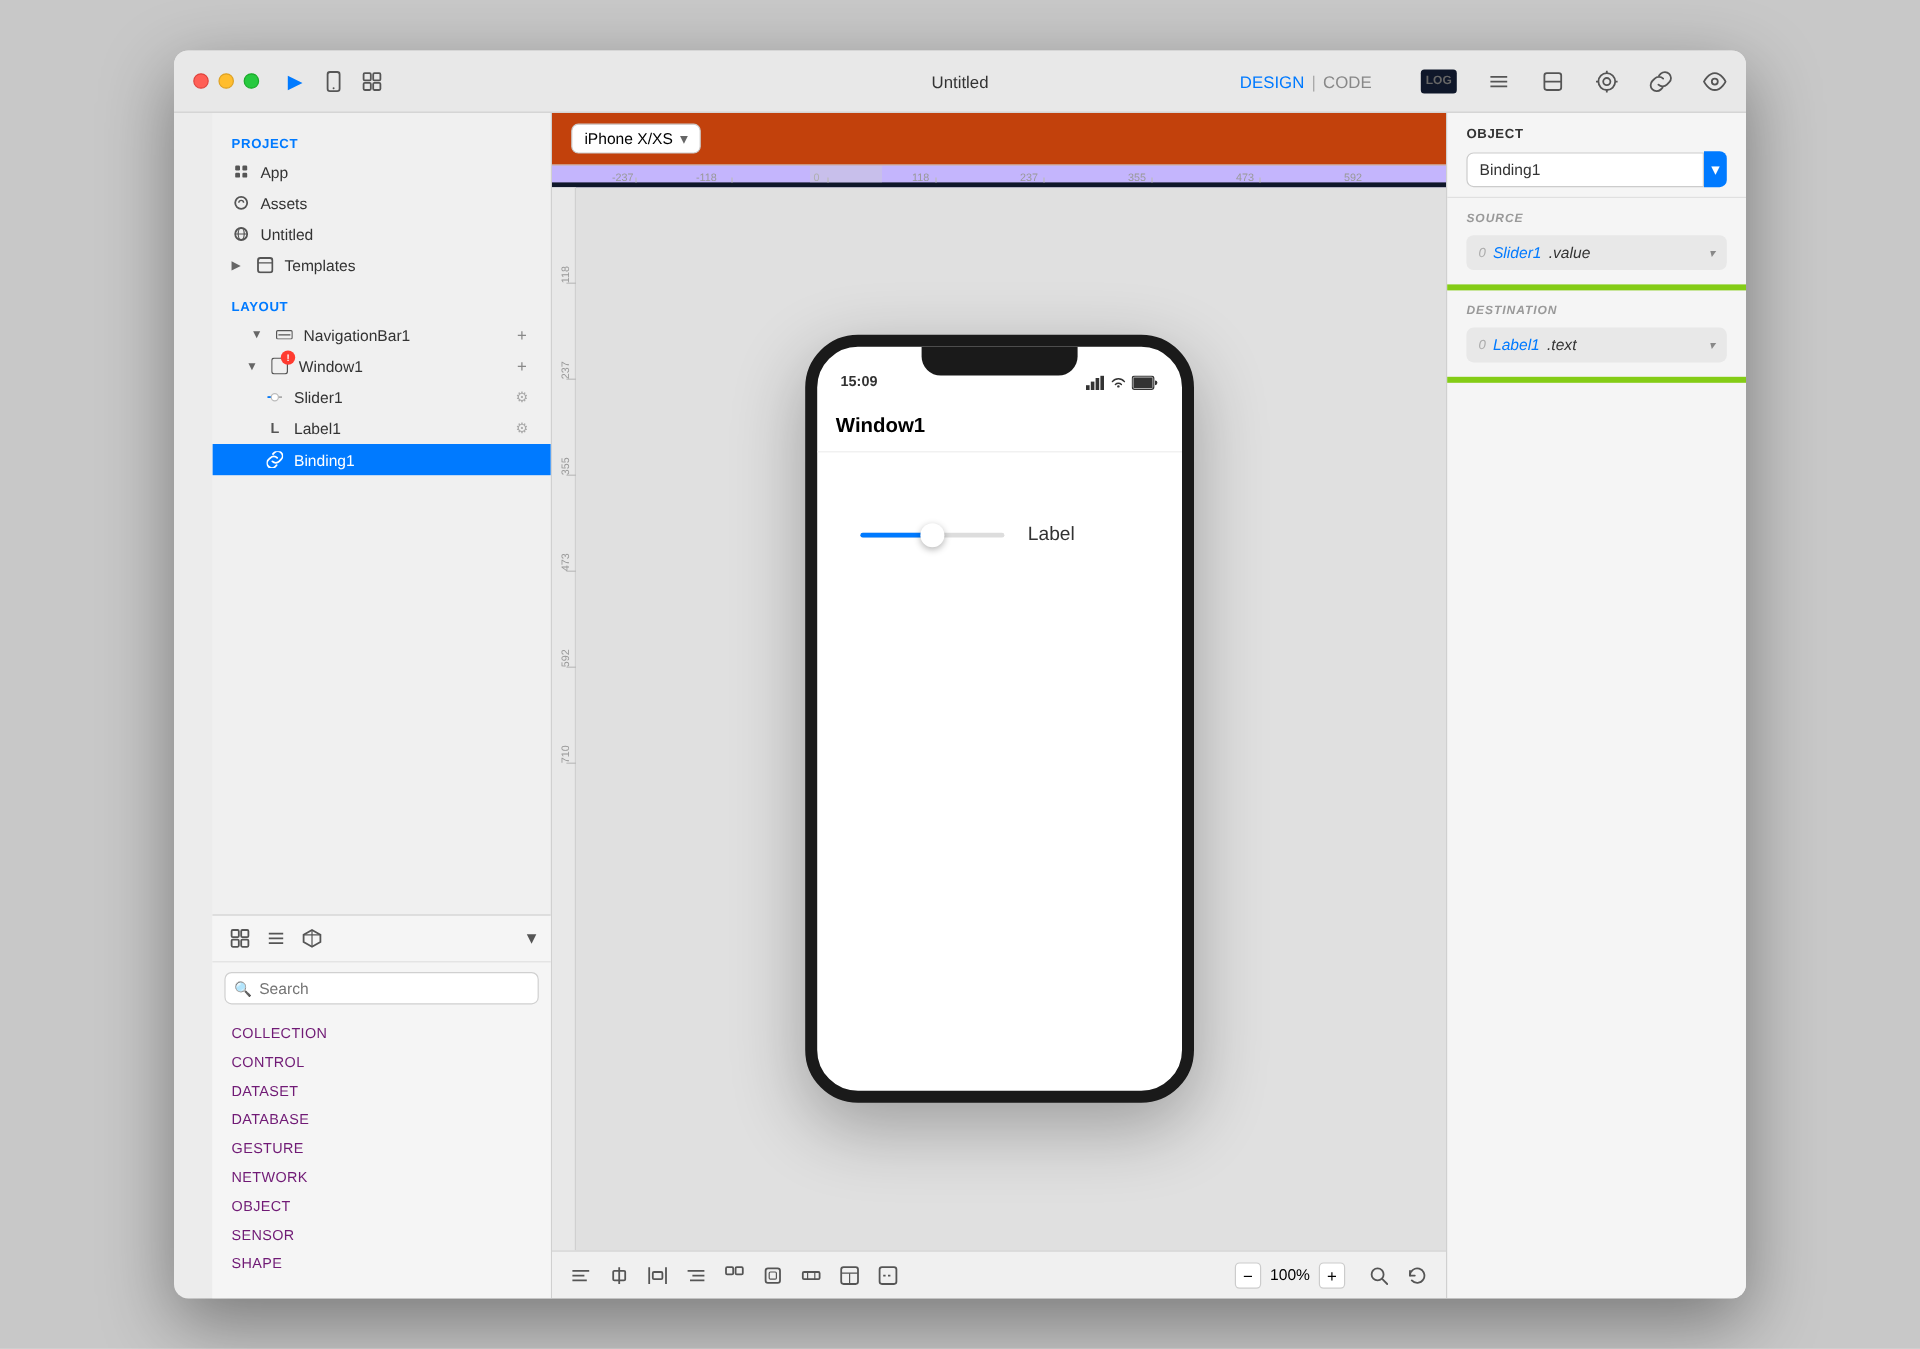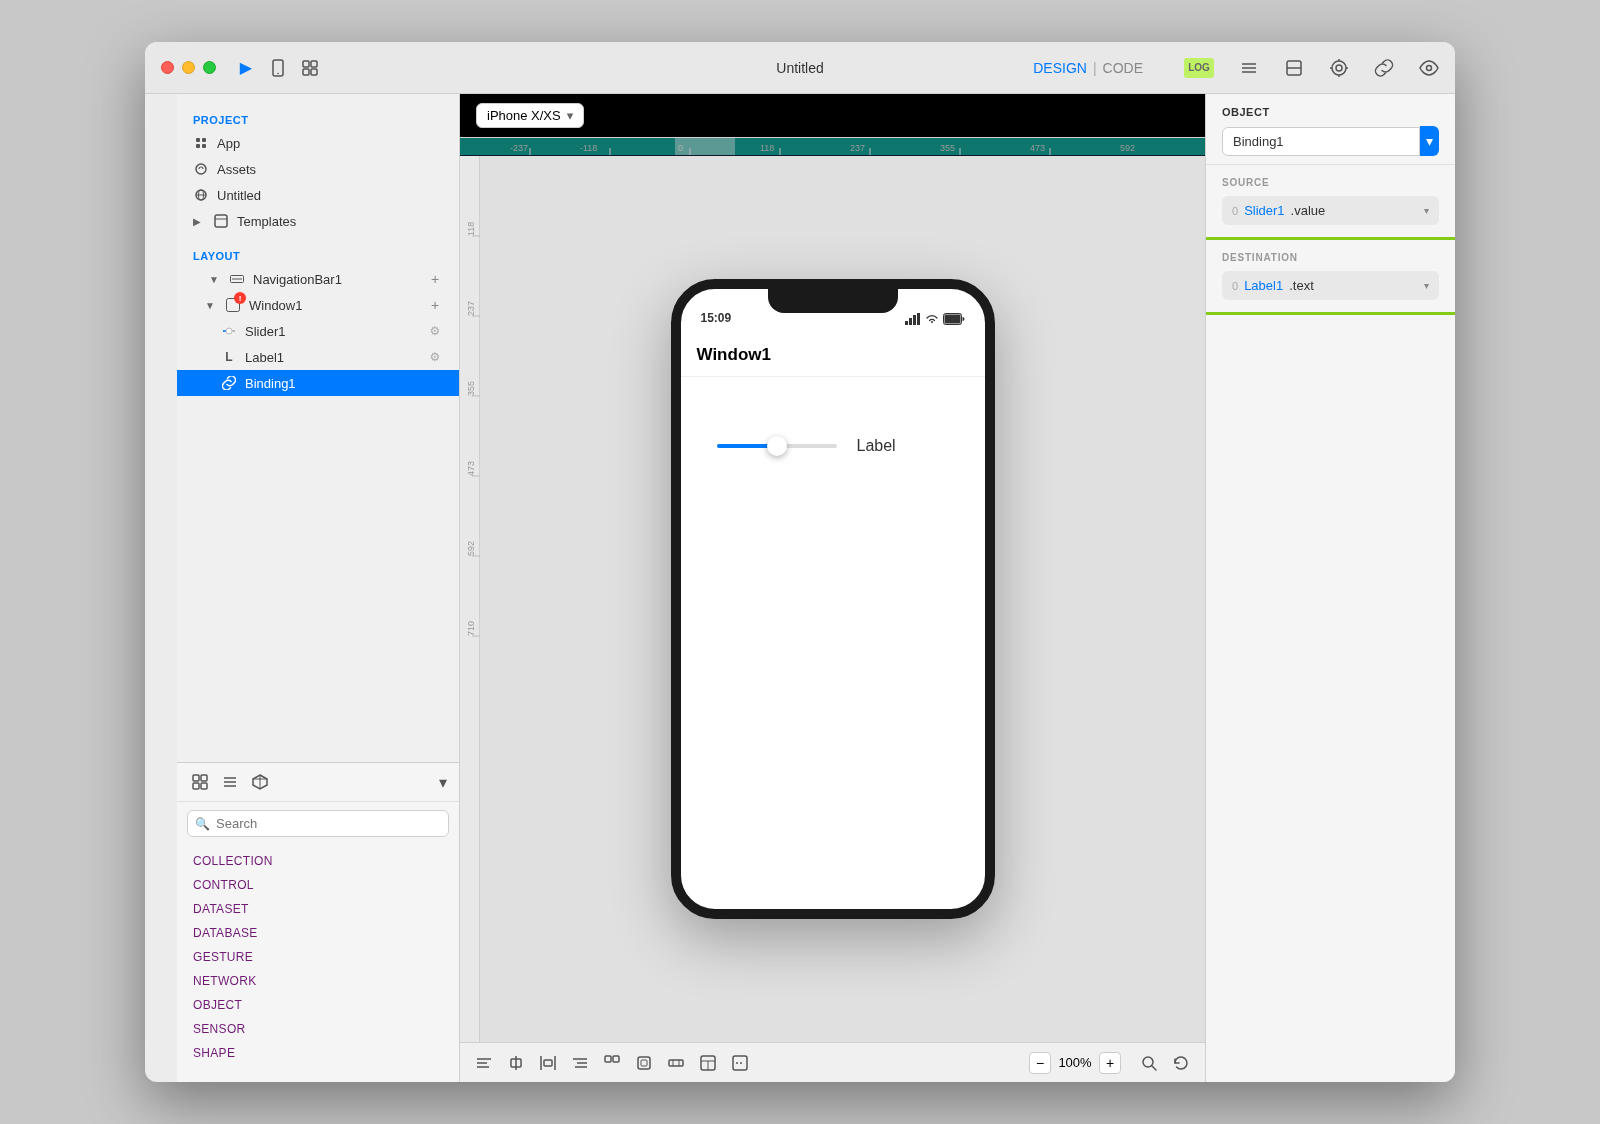--- a/index.html
+++ b/index.html
@@ -258,21 +258,21 @@
     .canvas-area {
       flex: 1;
       display: flex;
       flex-direction: column;
       background: #e0e0e0;
       overflow: hidden;
       position: relative;
     }
     .canvas-toolbar {
       height: 44px;
-      background: #000000;
+      background: #c2410c;
       border-bottom: 1px solid #d0d0d0;
       display: flex;
       align-items: center;
       padding: 0 16px;
       gap: 12px;
       flex-shrink: 0;
     }
     .device-selector {
       display: flex;
       align-items: center;
@@ -455,21 +455,22 @@
       background: #007aff;
       border-radius: 0 6px 6px 0;
       display: flex;
       align-items: center;
       justify-content: center;
       color: white;
       font-size: 14px;
     }
     .right-panel-section {
       padding: 12px 16px;
-      border-bottom: 3px solid #84cc16;
+      border-bottom: 5px solid #84cc16;
+      font-style: italic;
     }
     .section-label {
       font-size: 10px;
       font-weight: 700;
       color: #999;
       letter-spacing: 0.8px;
       margin-bottom: 8px;
     }
     .binding-value {
       background: #e8e8e8;
@@ -491,22 +492,22 @@
     .binding-value-prop {
       color: #333;
     }
     .binding-dropdown-arrow {
       margin-left: auto;
       color: #888;
       font-size: 10px;
     }
     .ruler-h-bar {
       height: 18px;
-      background: #0f766e;
-      border-bottom: 1px solid #0f172a;
+      background: #c4b5fd;
+      border-bottom: 4px solid #0f172a;
       overflow: hidden;
       position: relative;
     }
 
     
     .icon-play { color: #007aff; }
 
     
     .content-with-ruler {
       display: flex;
@@ -545,21 +546,21 @@
     </div>
     <div class="titlebar-center">
       <span class="titlebar-title">Untitled</span>
     </div>
     <div class="titlebar-right">
       <div class="design-code-switcher">
         <span class="design-label">DESIGN</span>
         <span class="separator">|</span>
         <span class="code-label">CODE</span>
       </div>
-      <div style="width:30px;height:20px;background:#bef264;border-radius:3px;margin-left:16px;display:flex;align-items:center;justify-content:center;">
+      <div style="width:30px;height:20px;background:#0f172a;border-radius:3px;margin-left:16px;display:flex;align-items:center;justify-content:center;">
         <span style="font-size:10px;color:#666;font-weight:600;">LOG</span>
       </div>
       <div class="toolbar-icon">
         <svg width="20" height="20" viewBox="0 0 20 20" fill="none">
           <line x1="3" y1="6" x2="17" y2="6" stroke="#555" stroke-width="1.5"></line>
           <line x1="3" y1="10" x2="17" y2="10" stroke="#555" stroke-width="1.5"></line>
           <line x1="3" y1="14" x2="17" y2="14" stroke="#555" stroke-width="1.5"></line>
         </svg>
       </div>
       <div class="toolbar-icon">

